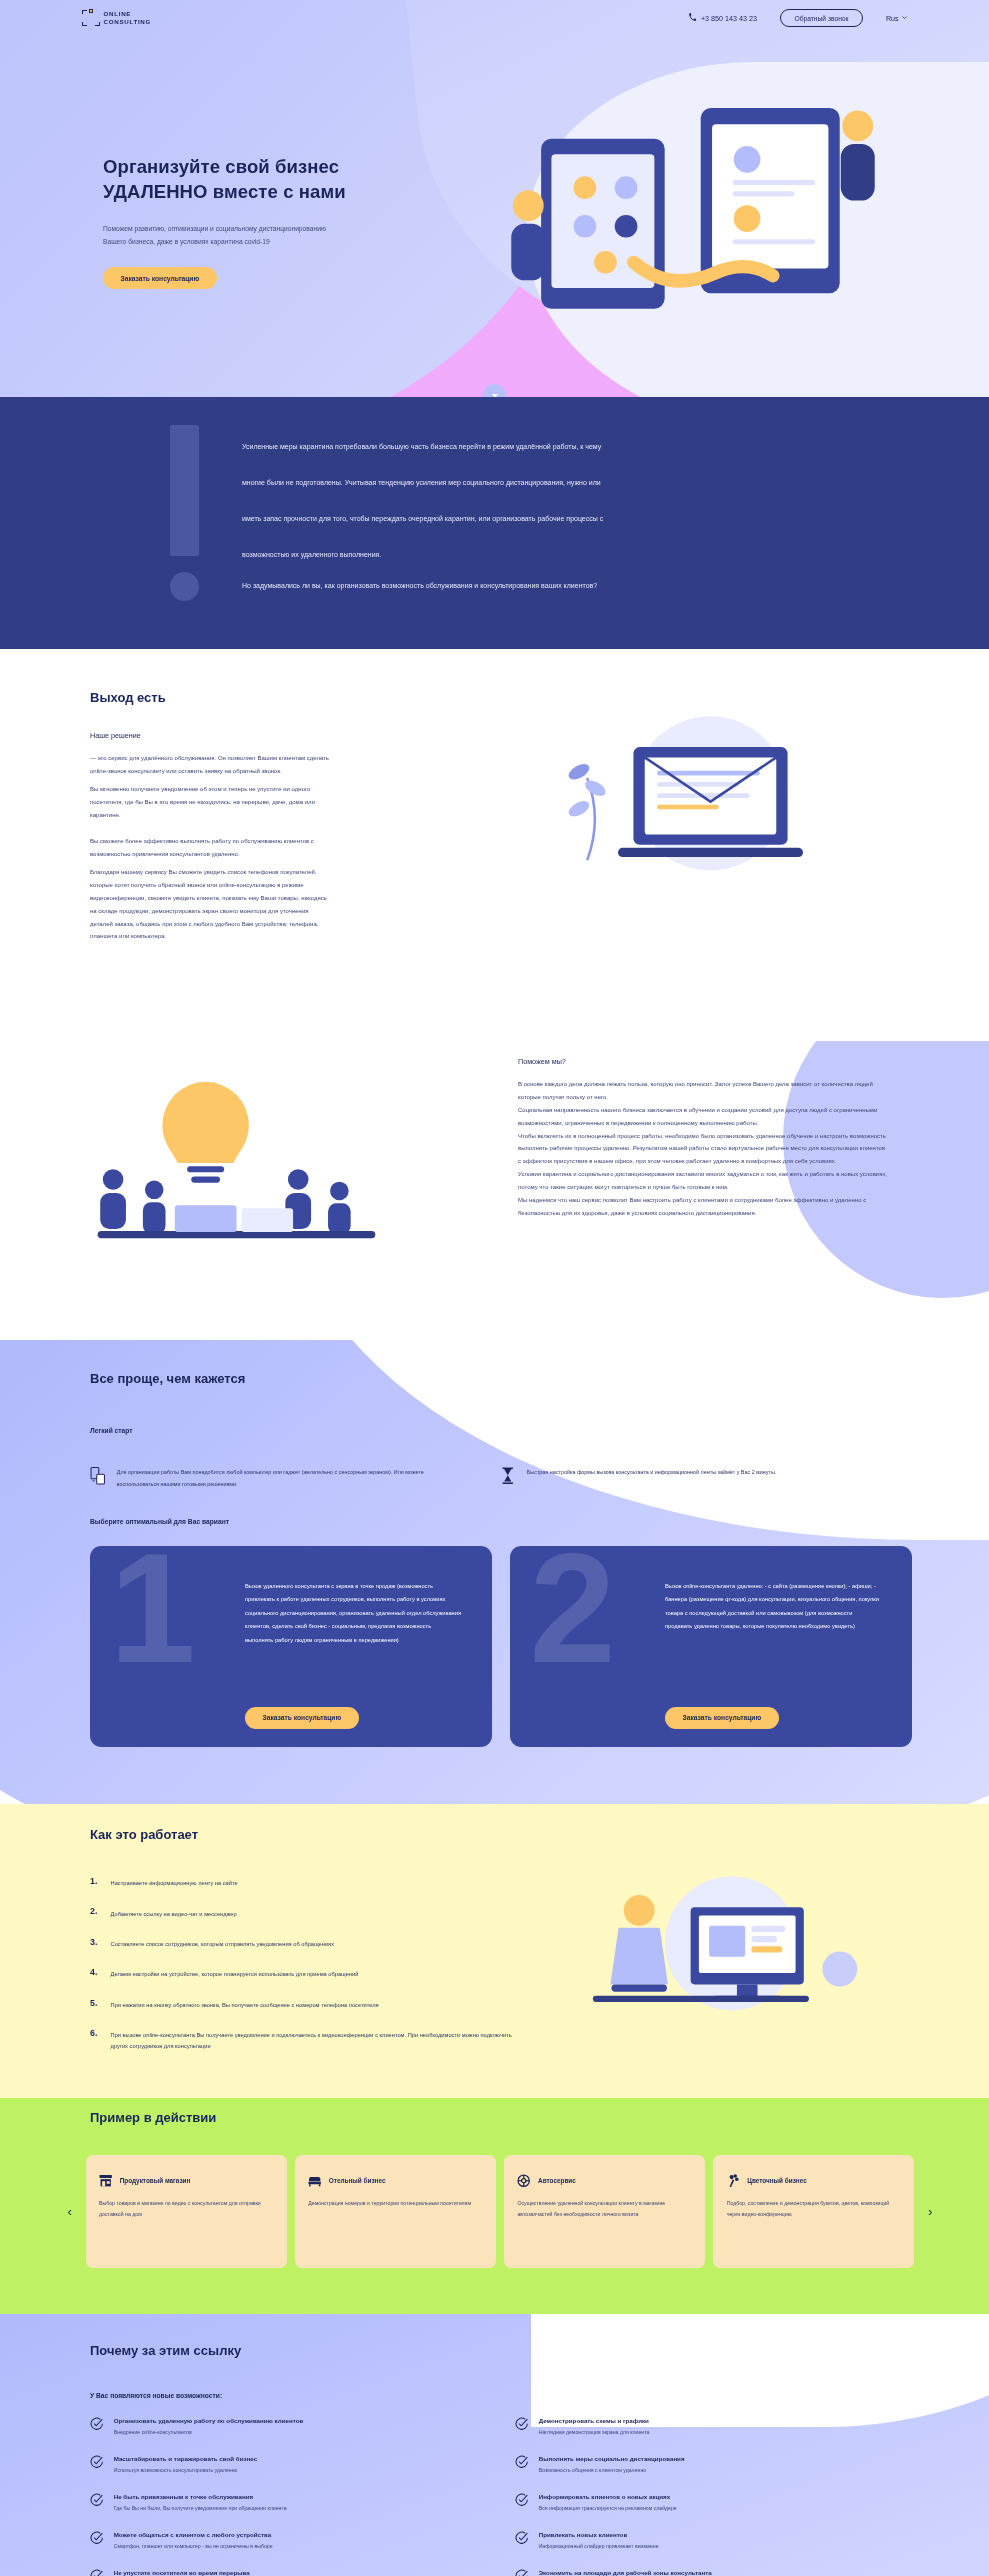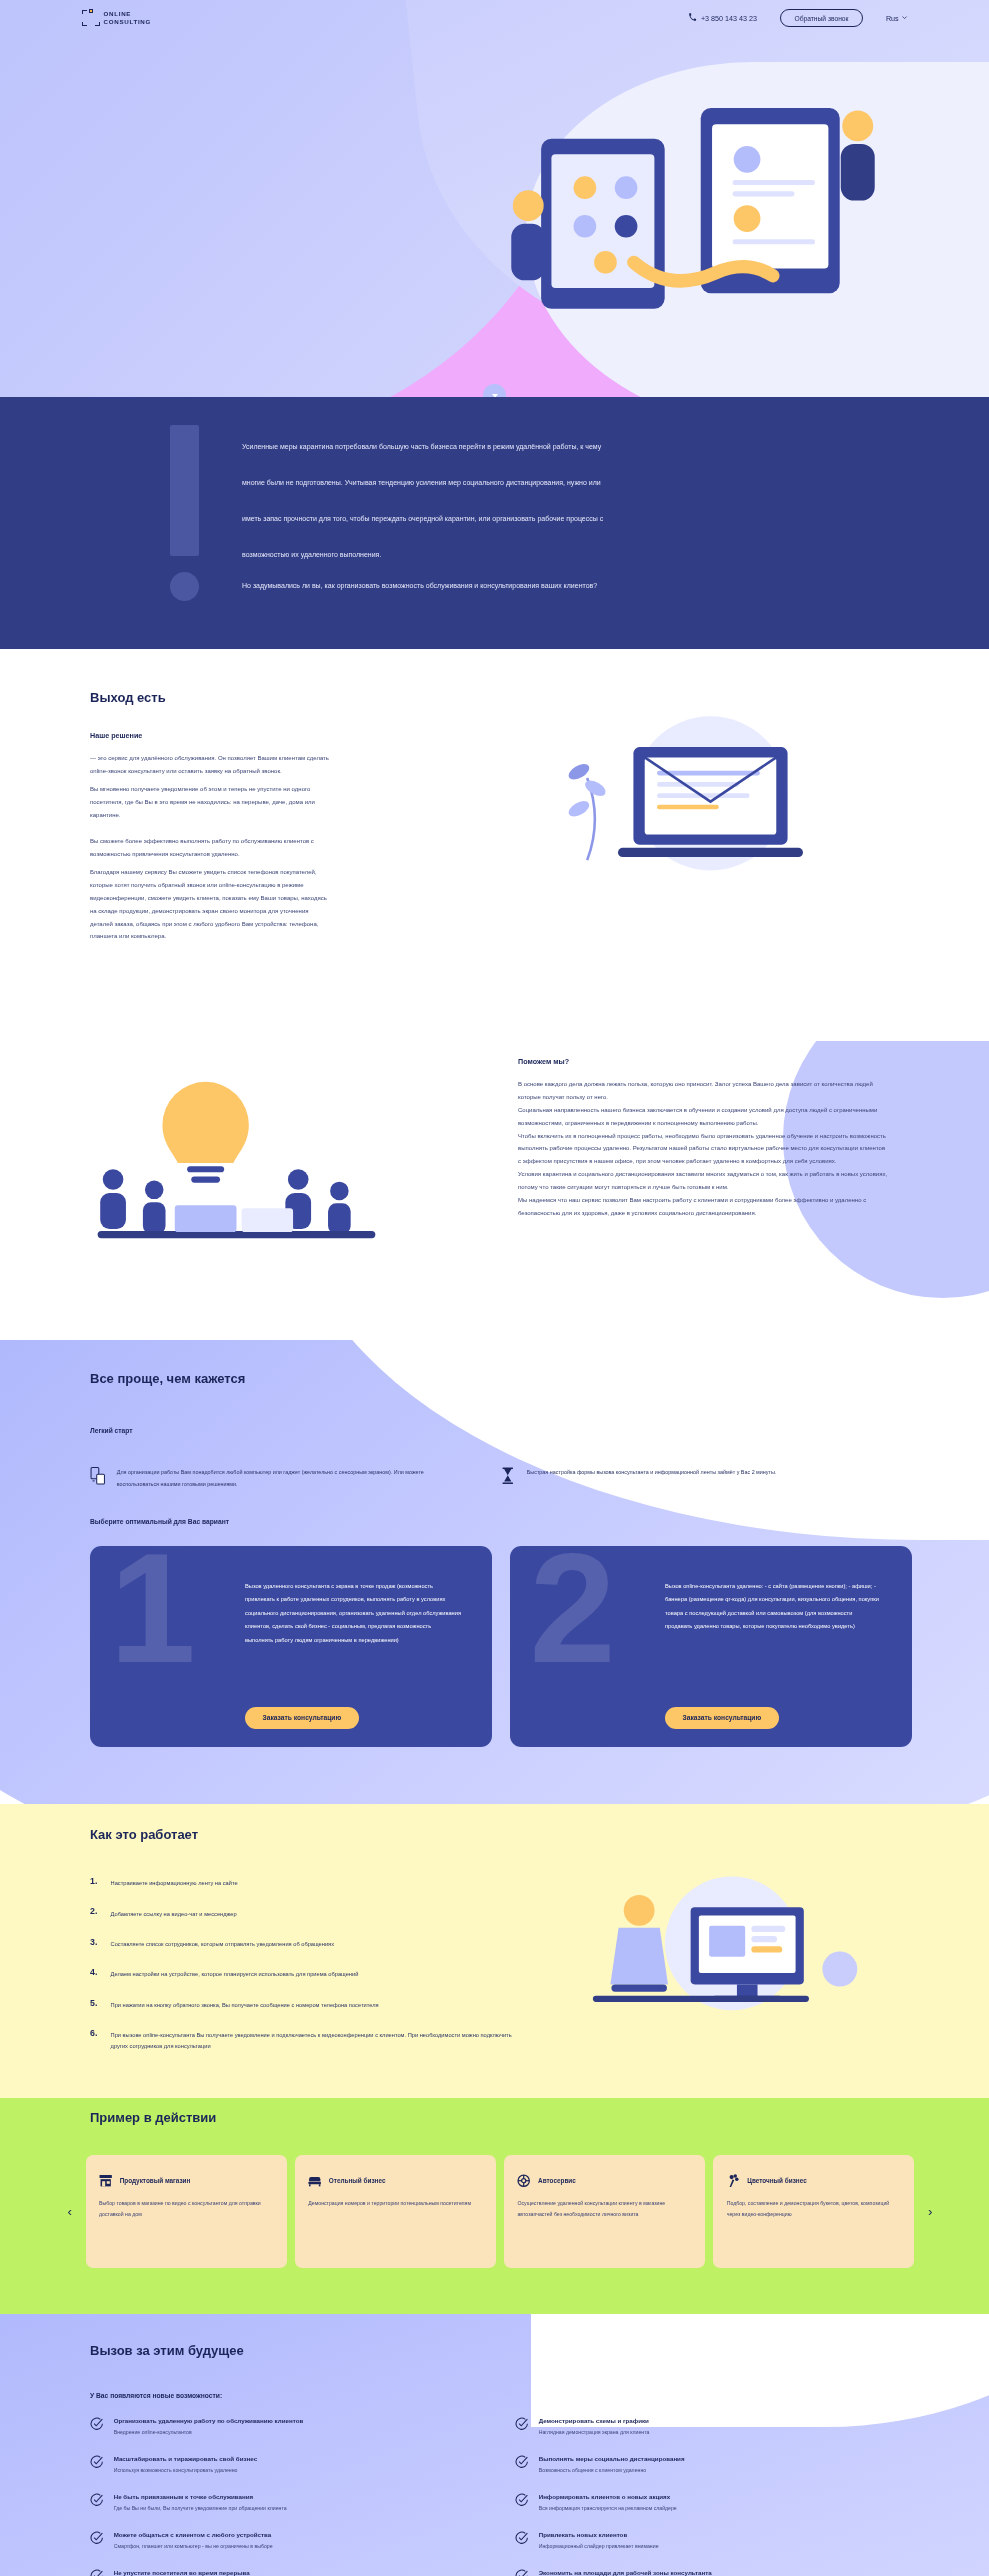--- a/index.html
+++ b/index.html
@@ -47,21 +47,21 @@
   #band .excl{position:absolute;left:170px;top:28px;width:29px;height:175px}
   #band .excl .bar{position:absolute;left:0;top:0;width:29px;height:131px;background:#4b57a0;
       border-radius:2.1px}
   #band .excl .pt{position:absolute;left:0;top:147px;width:29px;height:29px;border-radius:50%;
       background:#4b57a0}
   #band p{position:absolute;left:242px;width:665px;color:#e7e9fb;font-size:7px;line-height:2.75}
 
   
   #vyhod{height:392px;background:#fff;overflow:hidden}
   .h2{font-size:13px;font-weight:700;color:#1b2559}
-  .h3{font-size:7.2px;font-weight:700;color:#1b2559}
+  .h3{font-size:7.2px;font-weight:400;color:#1b2559}
   .body-sm{font-size:6px;line-height:2.15;color:#3b4477}
   #vyhod .lead{position:absolute;left:90px;top:41px}
   #vyhod .sub{position:absolute;left:90px;top:82px}
   #vyhod .txt{position:absolute;left:90px;top:103px;width:242px}
   #vyhod .art{position:absolute;left:556px;top:57px;width:309px;height:185px}
 
   
   #pochemu{height:299px;background:#fff;overflow:hidden}
   #pochemu .blob{position:absolute;right:-113px;top:-62px;width:319px;height:319px;
       border-radius:50%;background:#c3c9fc}
@@ -165,20 +165,28 @@
       <button class="pill">Обратный звонок</button>
       <div class="lang">
         <span>Rus</span>
         <svg width="5.2" height="3.6" viewBox="0 0 10 7">
             <path d="M1 1l4 4 4-4" stroke="#1b2559" stroke-width="1.4" fill="none"></path>
           </svg>
       </div>
     </div>
   </div>
 
+  <div class="hero-copy">
+    <h1>
+      <span>Организуйте свой бизнес</span><br>
+      <span>УДАЛЕННО вместе с нами</span>
+    </h1>
+    <p>Поможем развитию, оптимизации и социальному дистанционированию Вашего бизнеса, даже в условиях карантина covid-19</p>
+    <button class="btn-y">Заказать консультацию</button>
+  </div>
 
   <div class="hero-art">
     <svg width="428" height="278" viewBox="0 0 830 540">
       <rect x="120" y="120" width="240" height="330" rx="20" fill="#3a48a0"></rect>
       <rect x="140" y="150" width="200" height="260" rx="8" fill="#e9ebff"></rect>
       <rect x="430" y="60" width="270" height="360" rx="20" fill="#3a48a0"></rect>
       <rect x="452" y="92" width="226" height="280" rx="8" fill="#fff"></rect>
       <circle cx="205" cy="215" r="22" fill="#fdc666"></circle>
         <circle cx="285" cy="215" r="22" fill="#b4bdfb"></circle>
       <circle cx="205" cy="290" r="22" fill="#b4bdfb"></circle>
@@ -415,21 +423,21 @@
       <div class="ds">Подбор, составление и демонстрация букетов, цветов, композиций через видео-конференцию</div>
     </div>
 
     <div class="arrow">›</div>
   </div>
 </section>
 
 <section class="sec" id="budushee">
   <div class="wave"></div>
   <div class="notch"></div>
-  <h2 class="h2">Вызов за этим будущее</h2>
+  <h2 class="h2">Почему за этим ссылку</h2>
   <div class="lead2">У Вас появляются новые возможности:</div>
 
   <div class="bcol left">
     <div class="bitem">
       <svg class="ck" viewBox="0 0 26 26" fill="none" stroke="#1b2559" stroke-width="2">
           <path d="M24 13a11 11 0 1 1-4-8.5"></path>
           <path d="M8 13l4 4L24 4"></path>
         </svg>
       <div>
           <div class="ttl">Организовать удаленную работу по обслуживанию клиентов</div>

